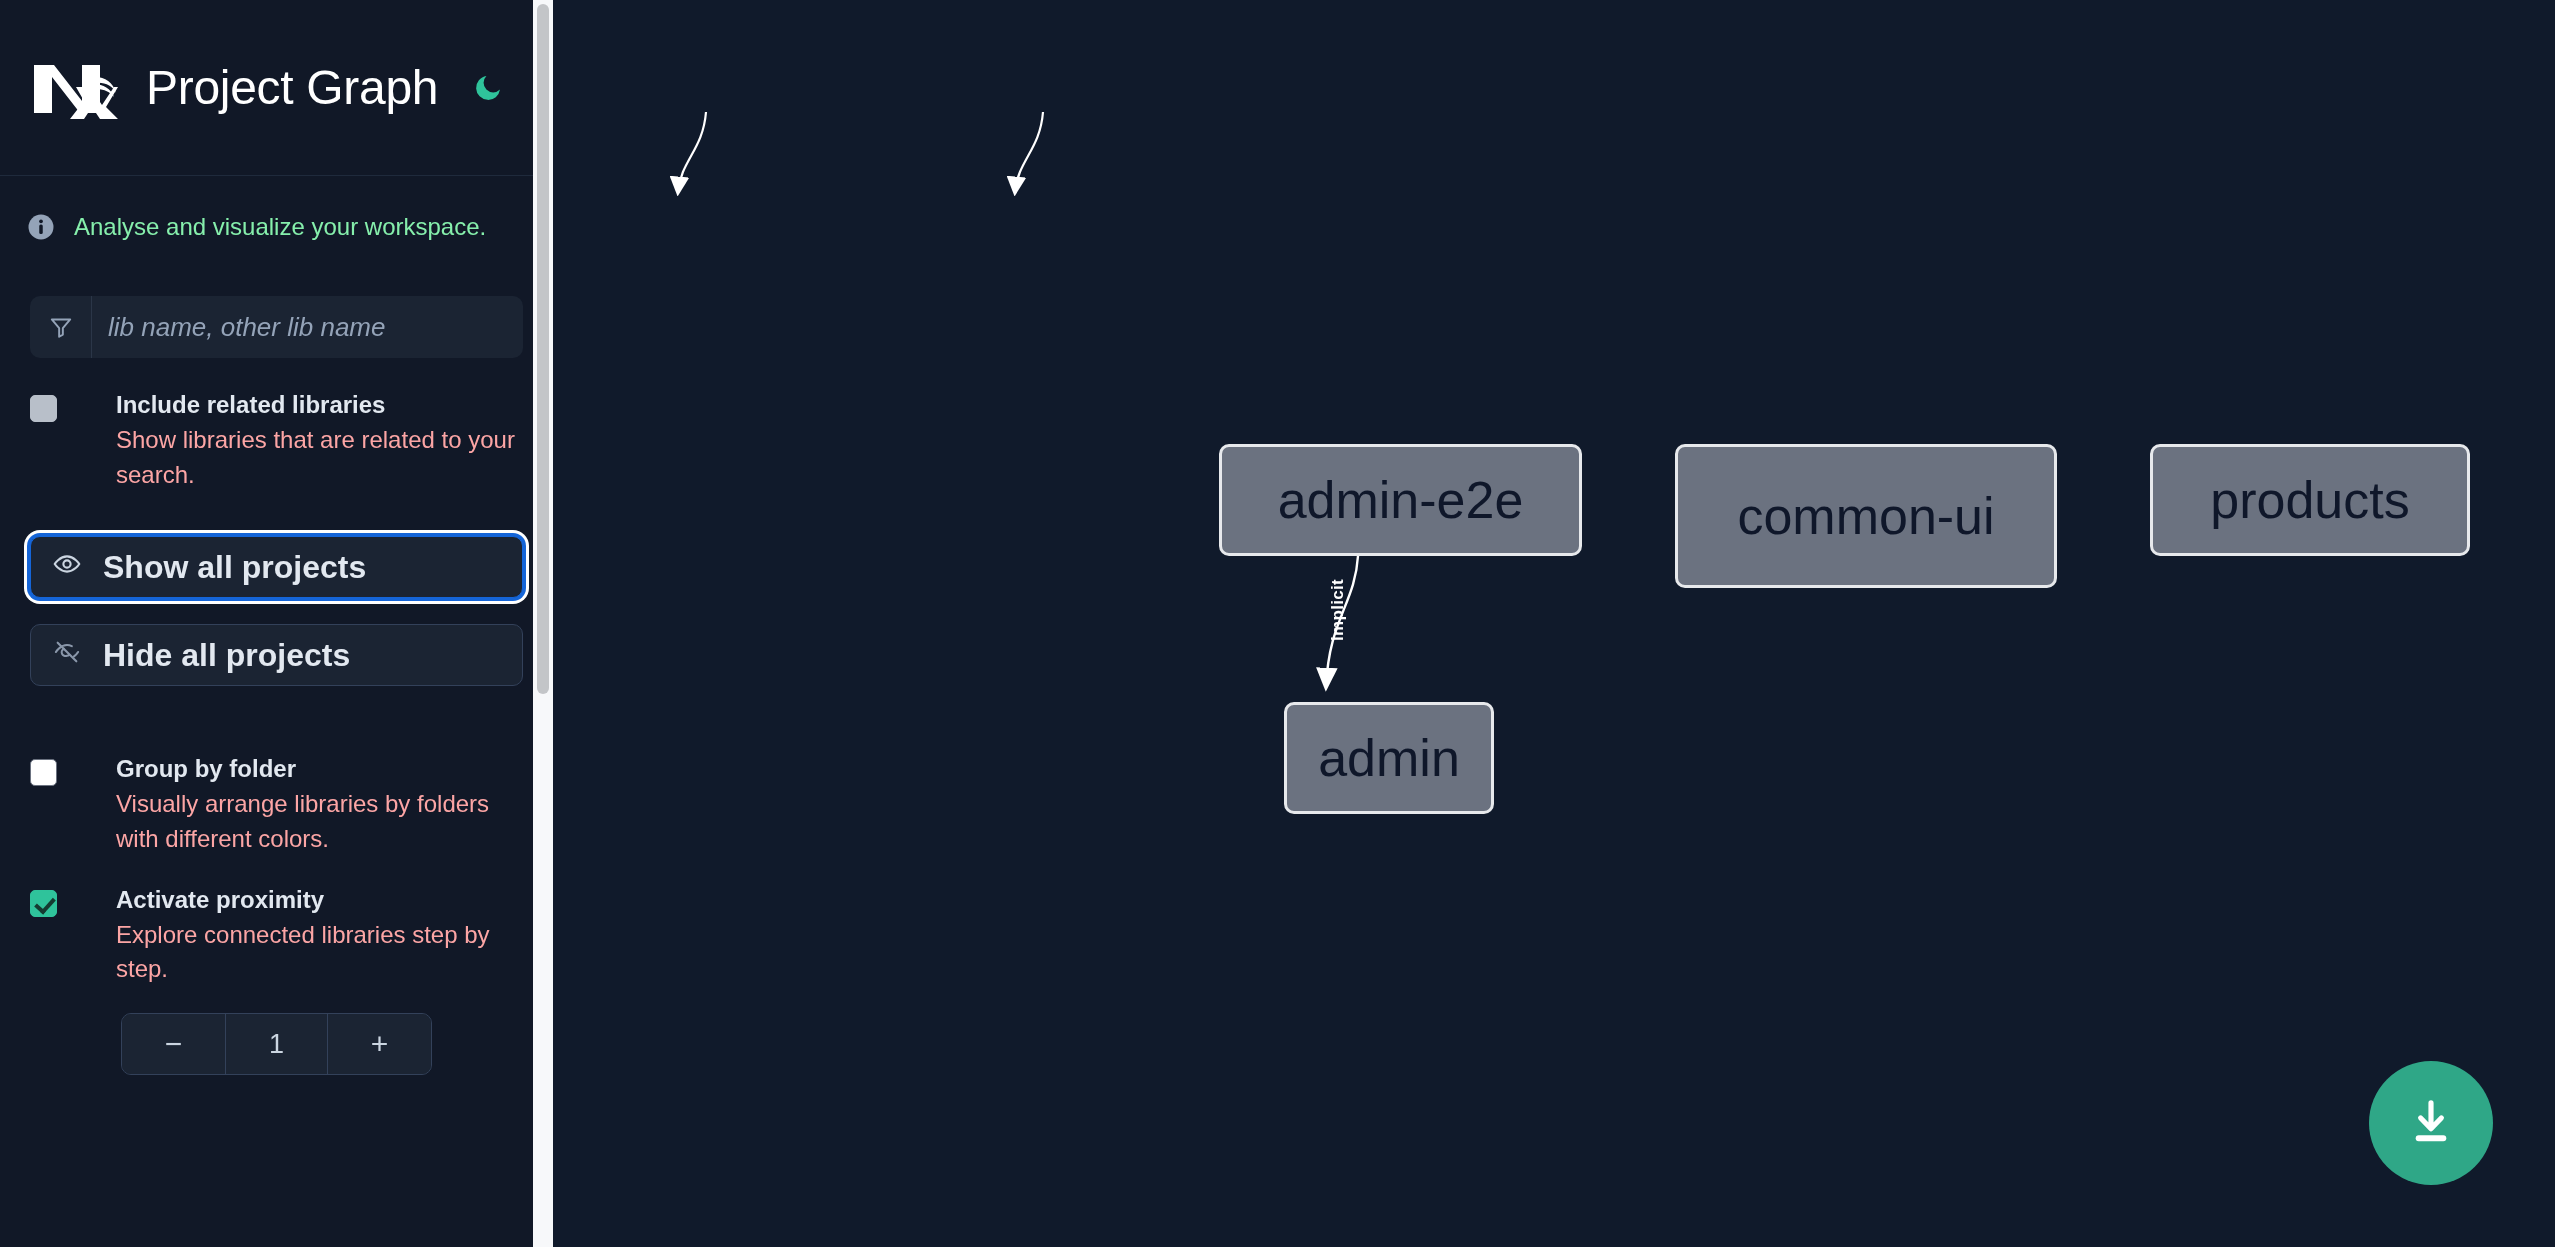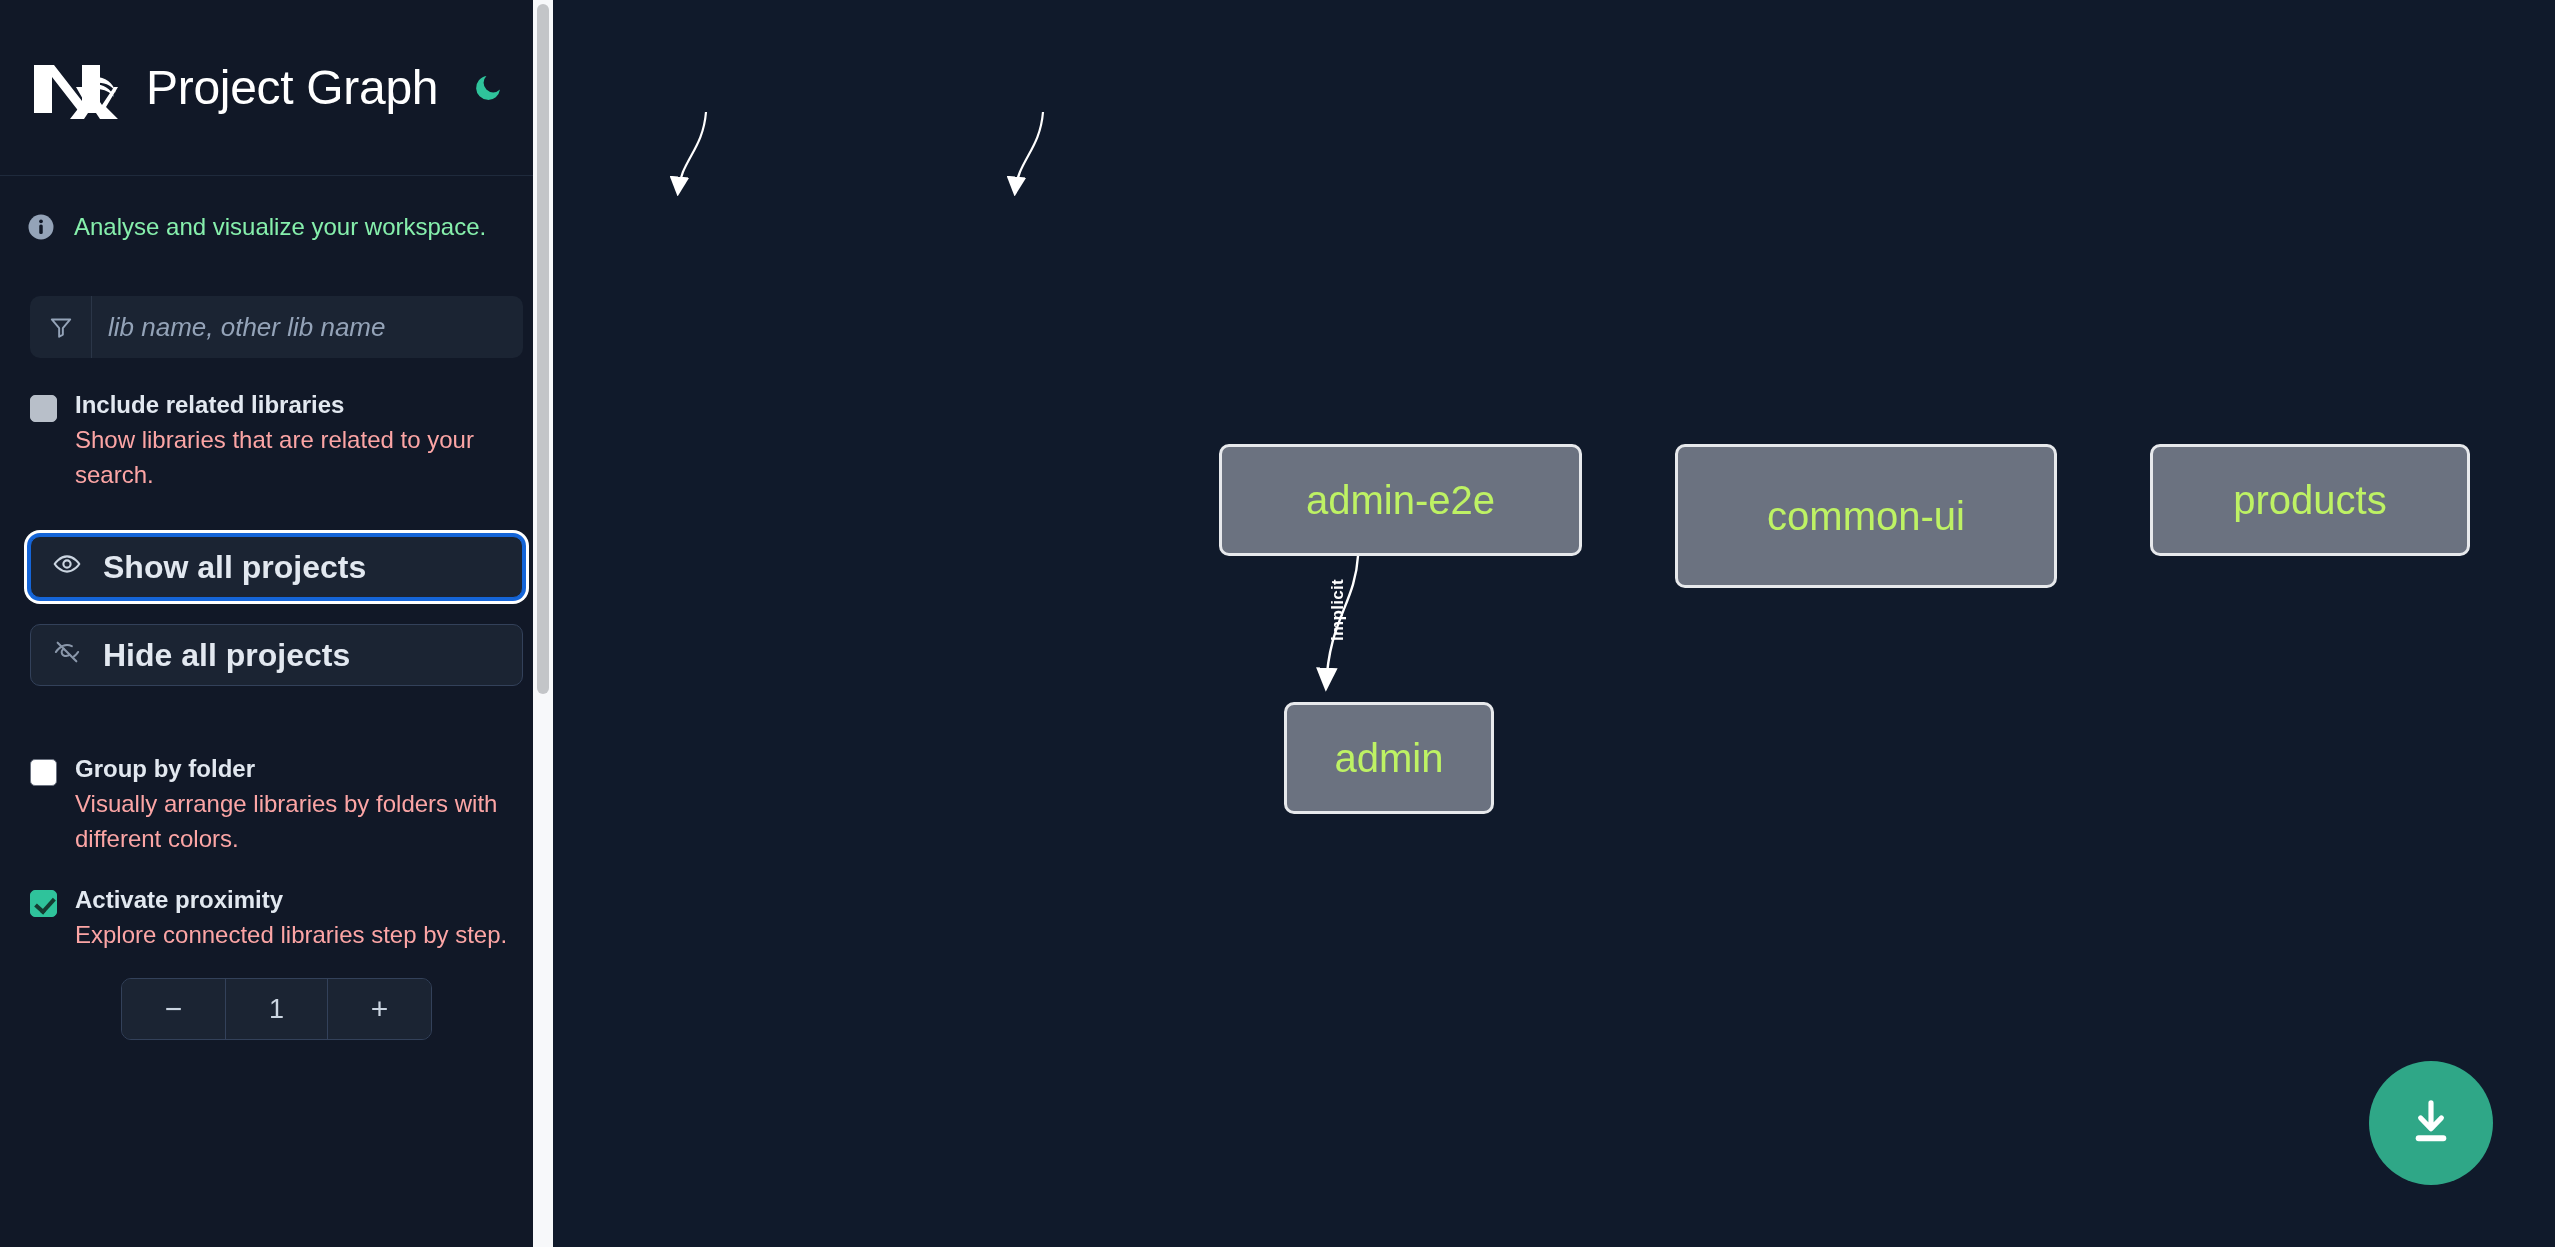--- a/index.html
+++ b/index.html
@@ -69,21 +69,21 @@
   }
   .search-input {
     flex: 1; border: 0; outline: 0; background: transparent;
     color: #e2e8f0; font-size: 26px;
     font-family: "Liberation Sans", sans-serif;
     padding: 0 16px;
     font-style: italic;
   }
   .search-input::placeholder { color: #94a3b8; }
 
-  .opt-row { display: flex; padding: 30px 30px 0 30px; }
+  .opt-row { display: flex; padding: 30px 30px 0 30px; gap: 41px; }
   .opt-row.tight { padding-top: 26px; }
   .cbox {
     width: 27px; height: 27px; flex: 0 0 auto;
     margin-top: 7px; border-radius: 5px;
     position: relative; cursor: pointer;
   }
   .cbox.disabled { background: #b8bfc9; border: 1px solid #b8bfc9; }
   .cbox.unchecked { background: #ffffff; border: 1px solid #6b7280; }
   .cbox.checked { background: #2fc39b; border: 1px solid #2fc39b; }
   .cbox.checked::after {
@@ -151,22 +151,22 @@
     flex: 1; height: 1247px;
     background: #101a2b;
     overflow: hidden;
   }
   .gnode {
     position: absolute;
     background: #6b7280;
     border: 3px solid #e7e9ec;
     border-radius: 10px;
     display: flex; align-items: center; justify-content: center;
-    color: #bef264;
-    font-size: 40px;
+    color: #0f172a;
+    font-size: 52px;
     font-family: "Liberation Sans", sans-serif;
     white-space: nowrap;
     cursor: pointer;
   }
   .edge-label {
     position: absolute;
     color: #ffffff;
     font-size: 17px;
     font-weight: bold;
     transform: rotate(-90deg);

